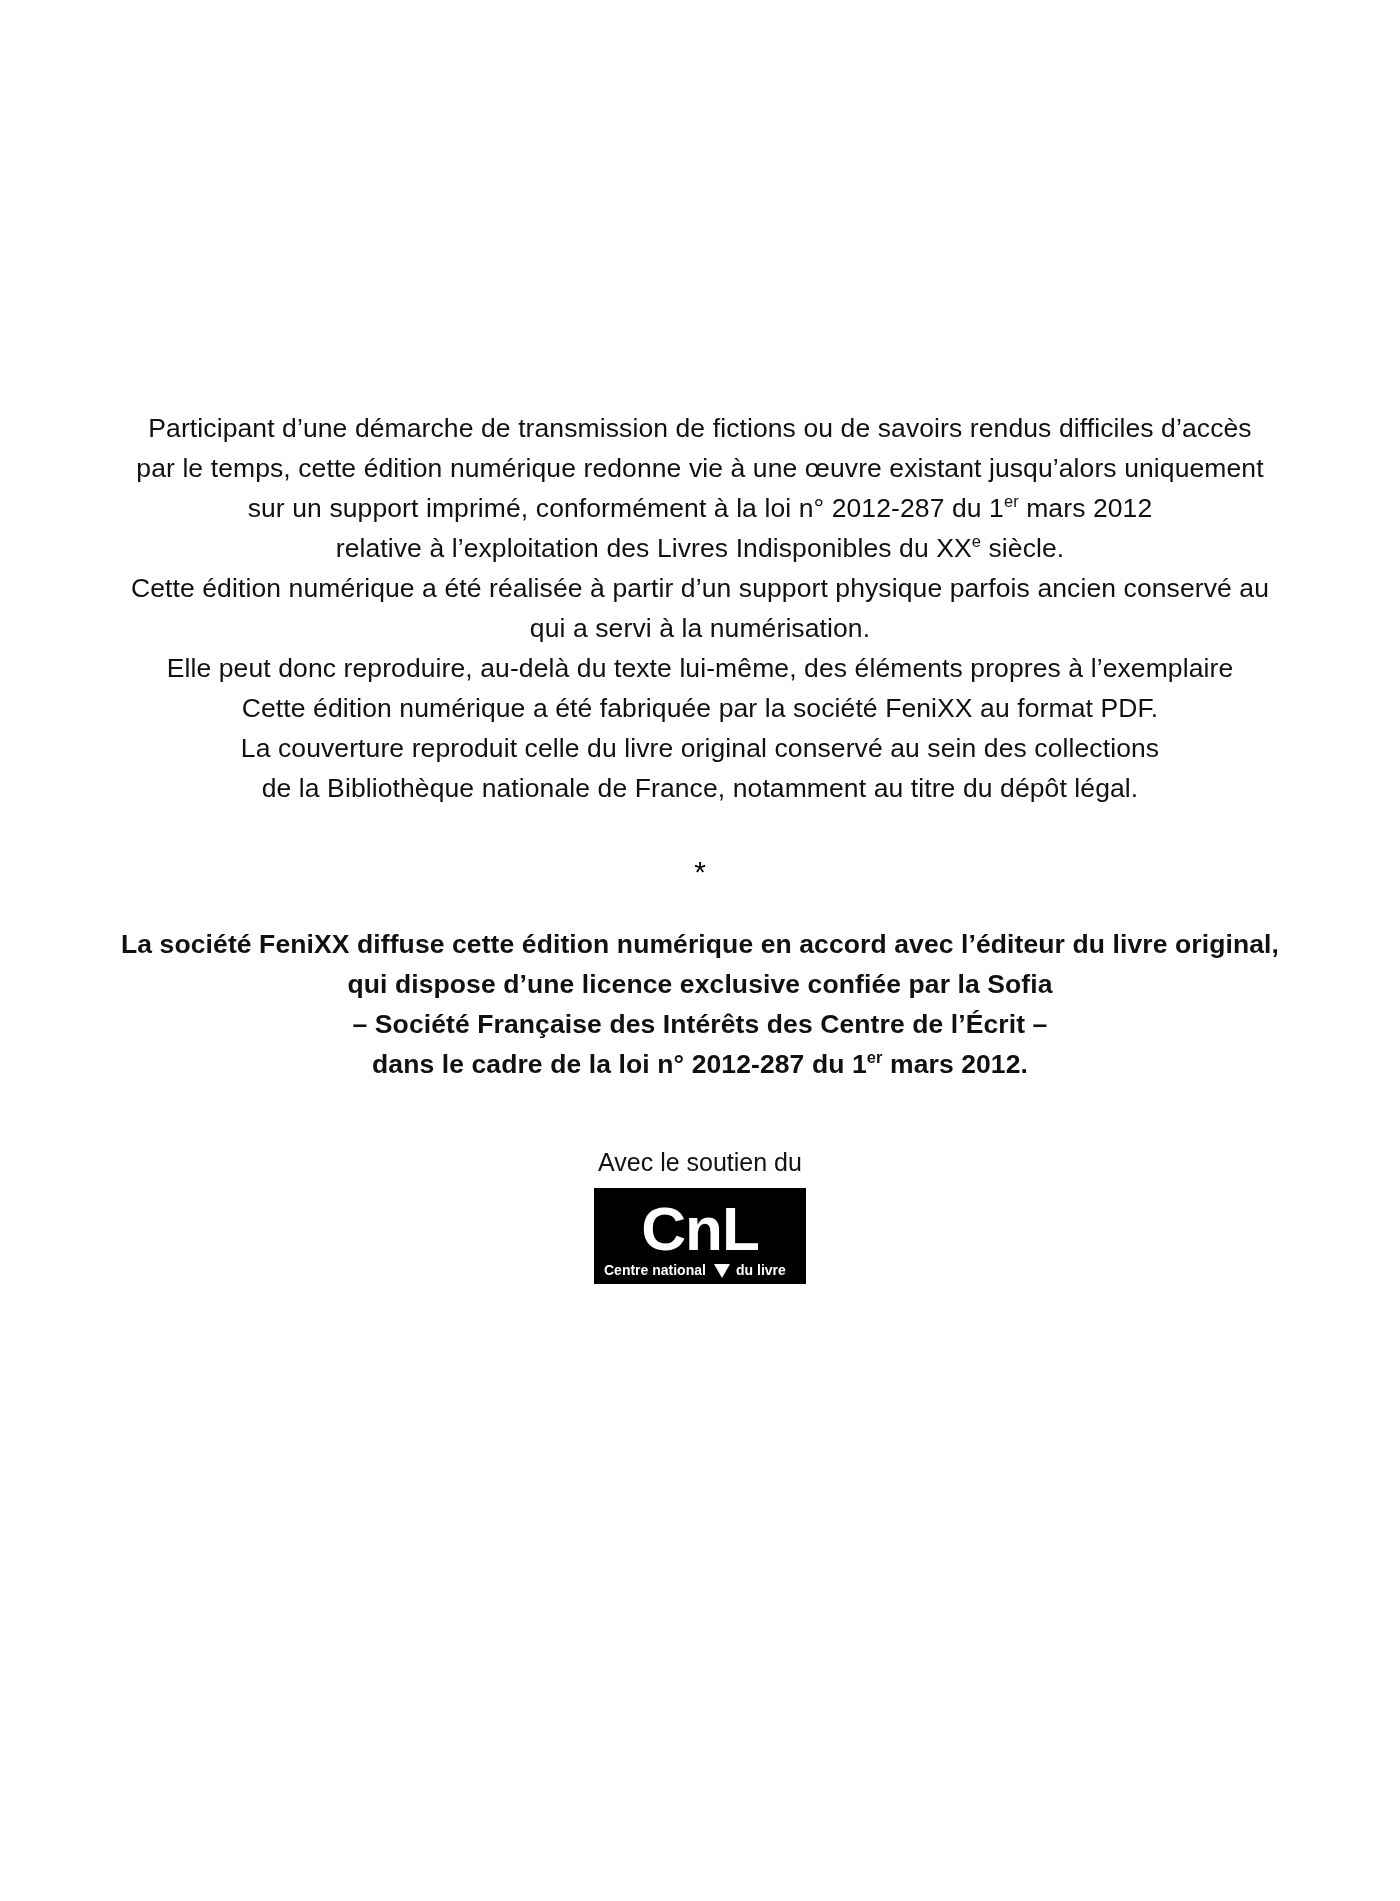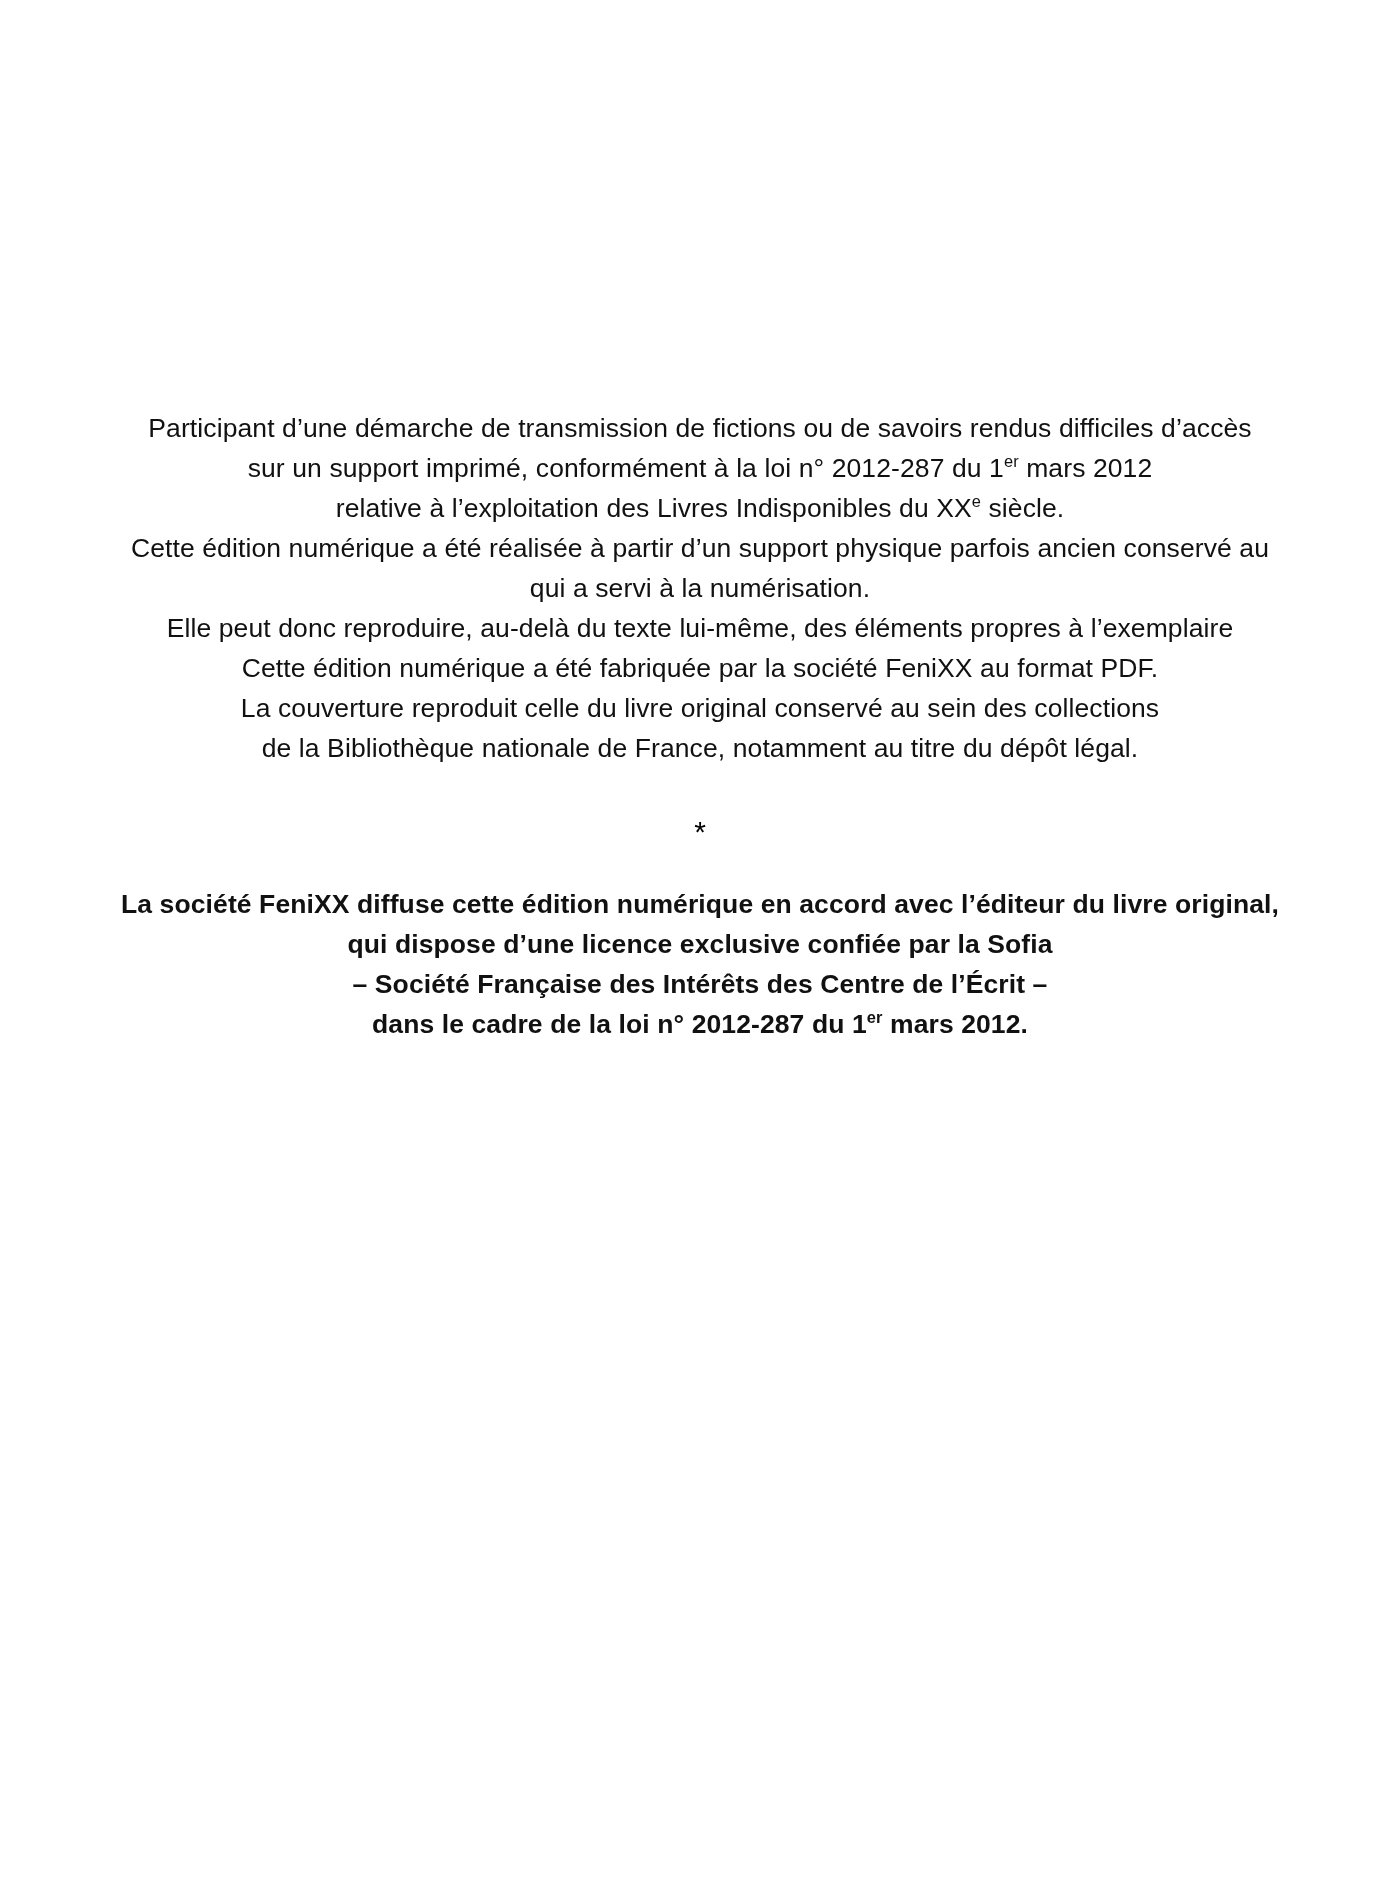--- a/index.html
+++ b/index.html
@@ -77,20 +77,21 @@
   }
 </style>
 </head>
 <body>
 
 <div class="page">
   <div class="content">
 
     <div class="para">
       <span class="line">Participant d’une démarche de transmission de fictions ou de savoirs rendus difficiles d’accès</span>
+      <span class="line">par le temps, cette édition numérique redonne vie à une œuvre existant jusqu’alors uniquement</span>
       <span class="line">sur un support imprimé, conformément à la loi n° 2012-287 du 1<sup>er</sup> mars 2012</span>
       <span class="line">relative à l’exploitation des Livres Indisponibles du XX<sup>e</sup> siècle.</span>
     </div>
 
     <div class="para">
       <span class="line">Cette édition numérique a été réalisée à partir d’un support physique parfois ancien conservé au</span>
       <span class="line">qui a servi à la numérisation.</span>
       <span class="line">Elle peut donc reproduire, au-delà du texte lui-même, des éléments propres à l’exemplaire</span>
     </div>
 
@@ -106,16 +107,26 @@
     <div class="asterisk">*</div>
 
     <div class="para" style="margin-top:32px;font-weight:bold;">
       <span class="line">La société FeniXX diffuse cette édition numérique en accord avec l’éditeur du livre original,</span>
       <span class="line">qui dispose d’une licence exclusive confiée par la Sofia</span>
       <span class="line">– Société Française des Intérêts des Centre de l’Écrit –</span>
       <span class="line">dans le cadre de la loi n° 2012-287 du 1<sup>er</sup> mars 2012.</span>
     </div>
 
     <div class="logo-block">
+      <div class="logo-caption">Avec le soutien du</div>
+      <div class="cnl-logo">
+        <svg viewBox="0 0 212 96" xmlns="http://www.w3.org/2000/svg" aria-hidden="true">
+          <rect x="0" y="0" width="212" height="96" fill="#000000"></rect>
+          <text x="106" y="62" text-anchor="middle" font-family="Liberation Sans, sans-serif" font-size="62" font-weight="bold" fill="#ffffff" letter-spacing="-1">CnL</text>
+          <text x="10" y="87" text-anchor="start" font-family="Liberation Sans, sans-serif" font-size="14" font-weight="bold" fill="#ffffff">Centre national</text>
+          <polygon points="120,76 136,76 128,90" fill="#ffffff"></polygon>
+          <text x="142" y="87" text-anchor="start" font-family="Liberation Sans, sans-serif" font-size="14" font-weight="bold" fill="#ffffff">du livre</text>
+        </svg>
+      </div>
     </div>
 
   </div>
 </div>
 
 </body></html>

